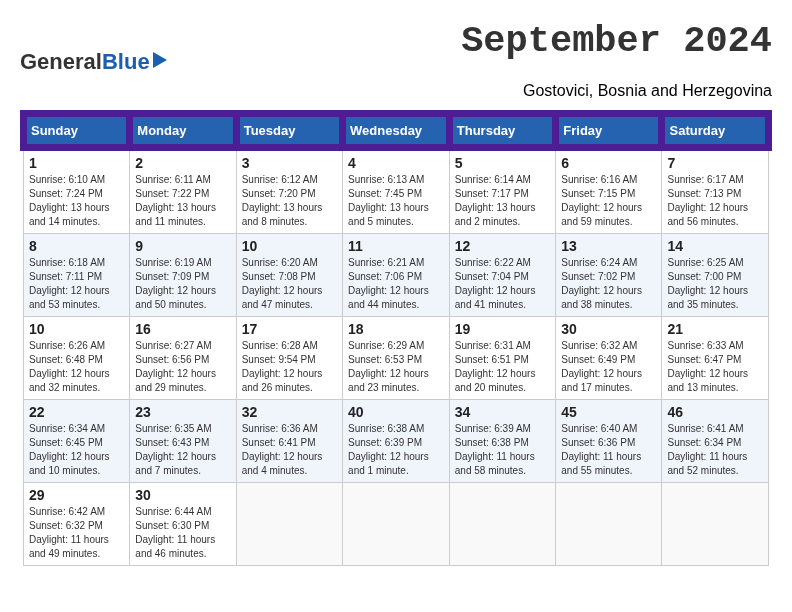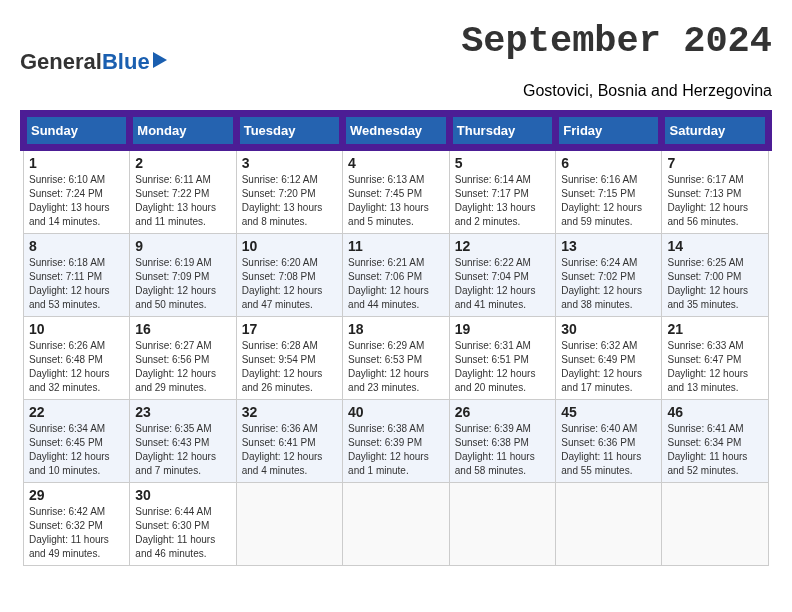--- a/index.html
+++ b/index.html
@@ -276,21 +276,21 @@
 Sunset: 6:41 PM
 Daylight: 12 hours and 4 minutes.</div>
         </td>
         <td>
           <span class="day-number">40</span>
           <div class="day-info">Sunrise: 6:38 AM
 Sunset: 6:39 PM
 Daylight: 12 hours and 1 minute.</div>
         </td>
         <td>
-          <span class="day-number">26</span>
+          <span class="day-number">34</span>
           <div class="day-info">Sunrise: 6:39 AM
 Sunset: 6:38 PM
 Daylight: 11 hours and 58 minutes.</div>
         </td>
         <td>
           <span class="day-number">45</span>
           <div class="day-info">Sunrise: 6:40 AM
 Sunset: 6:36 PM
 Daylight: 11 hours and 55 minutes.</div>
         </td>

